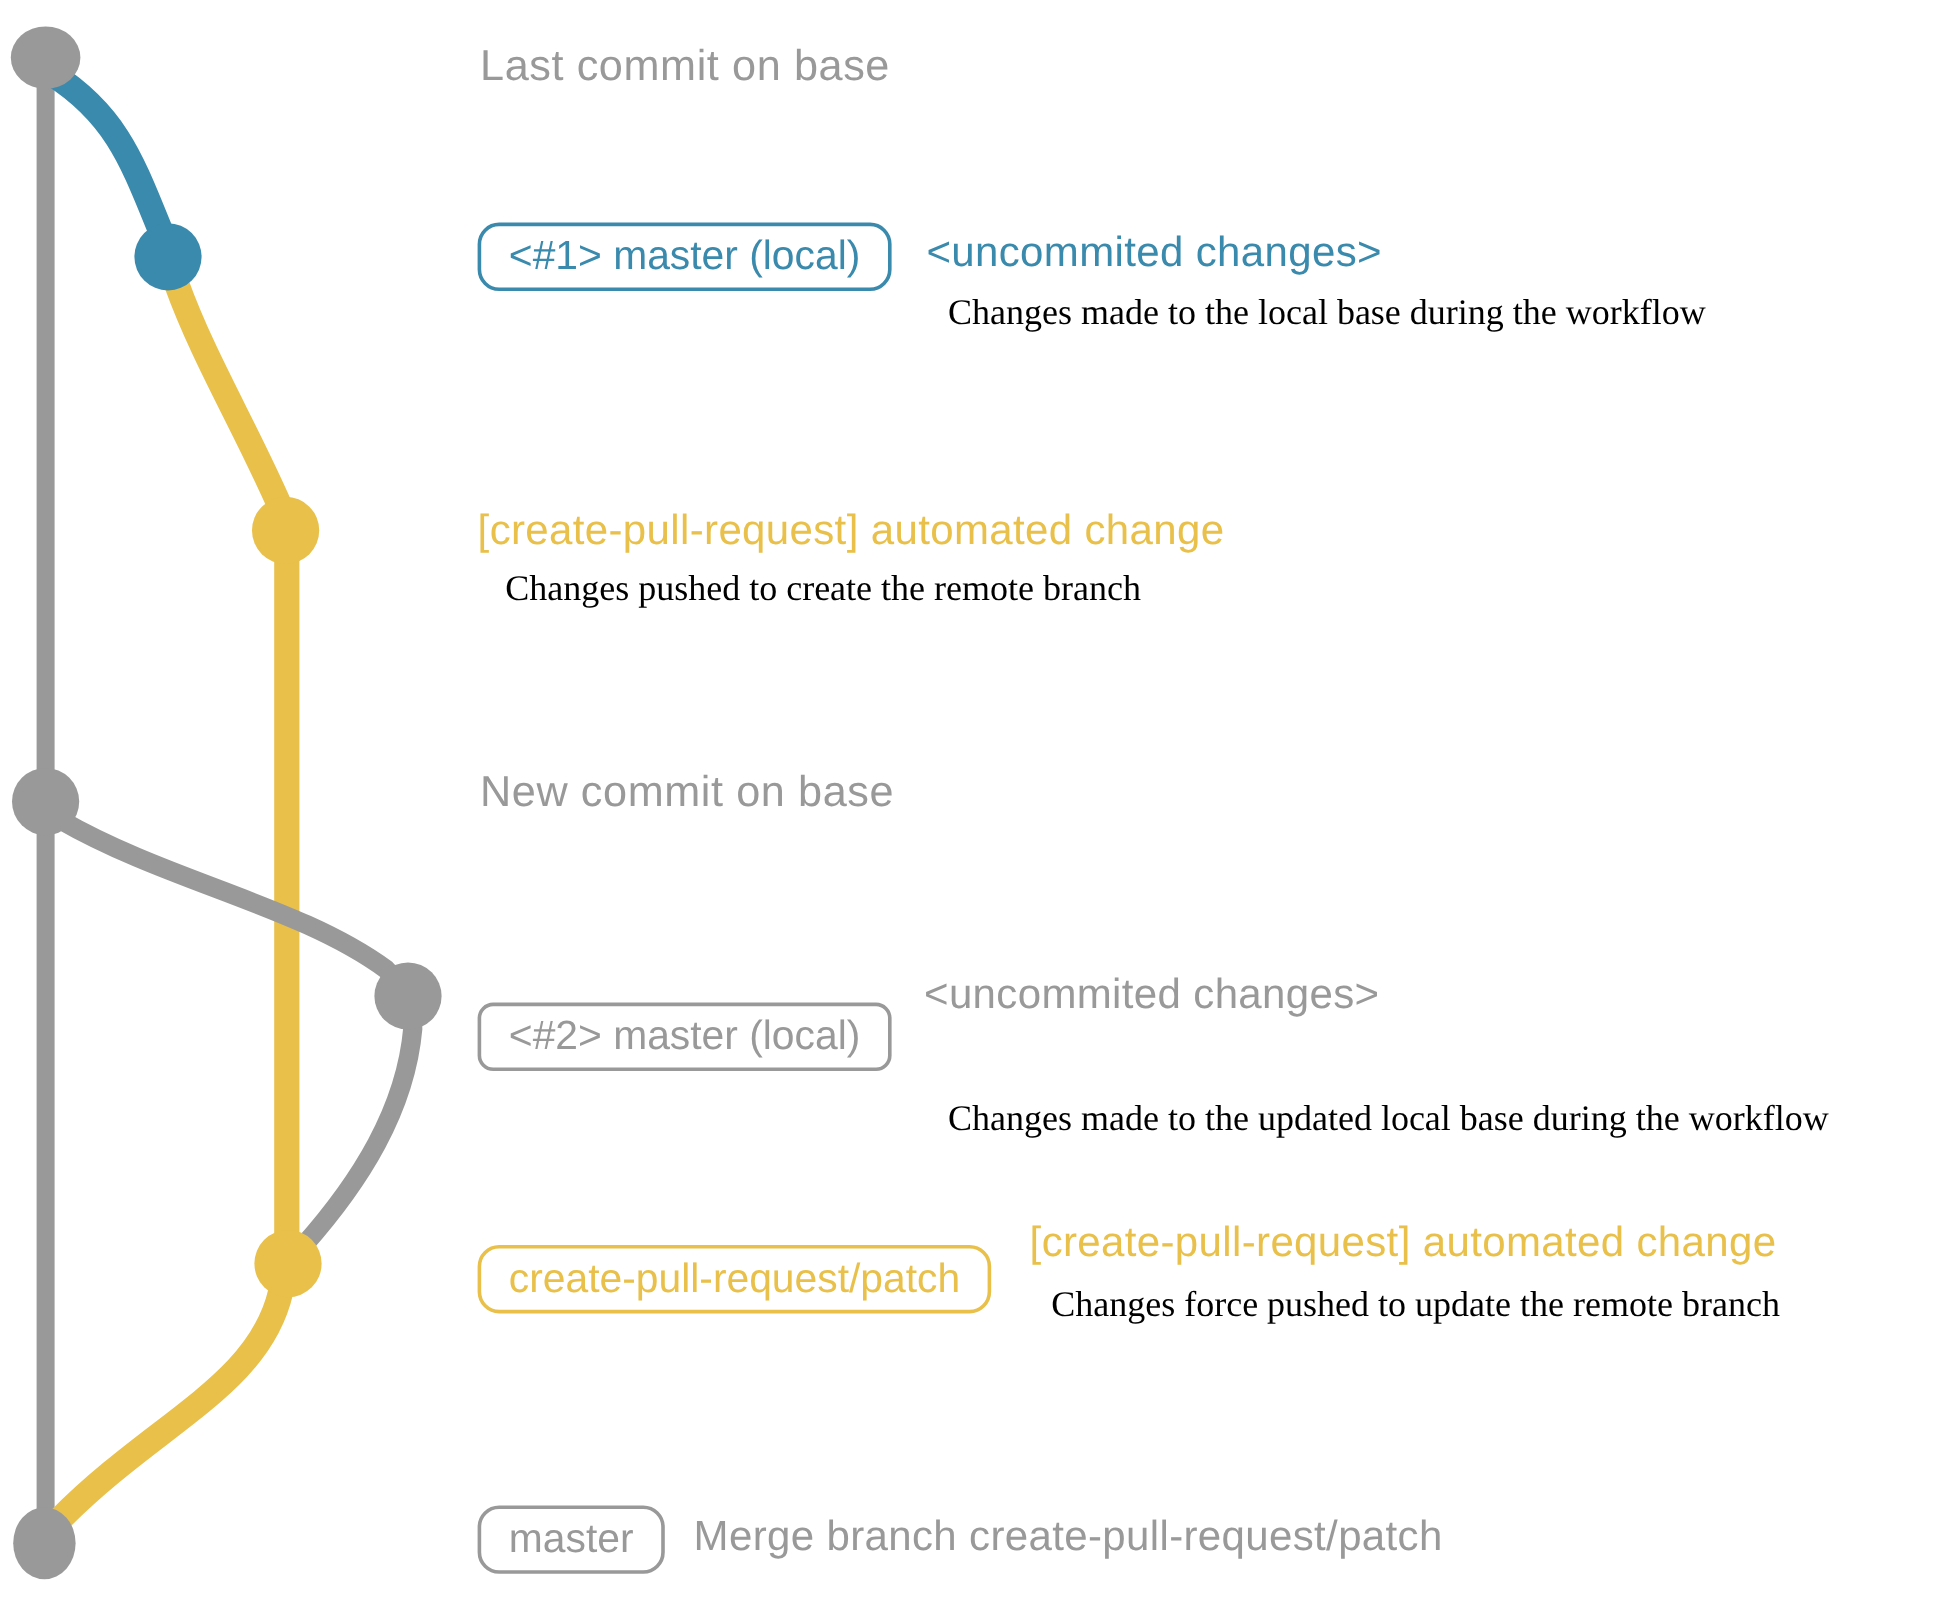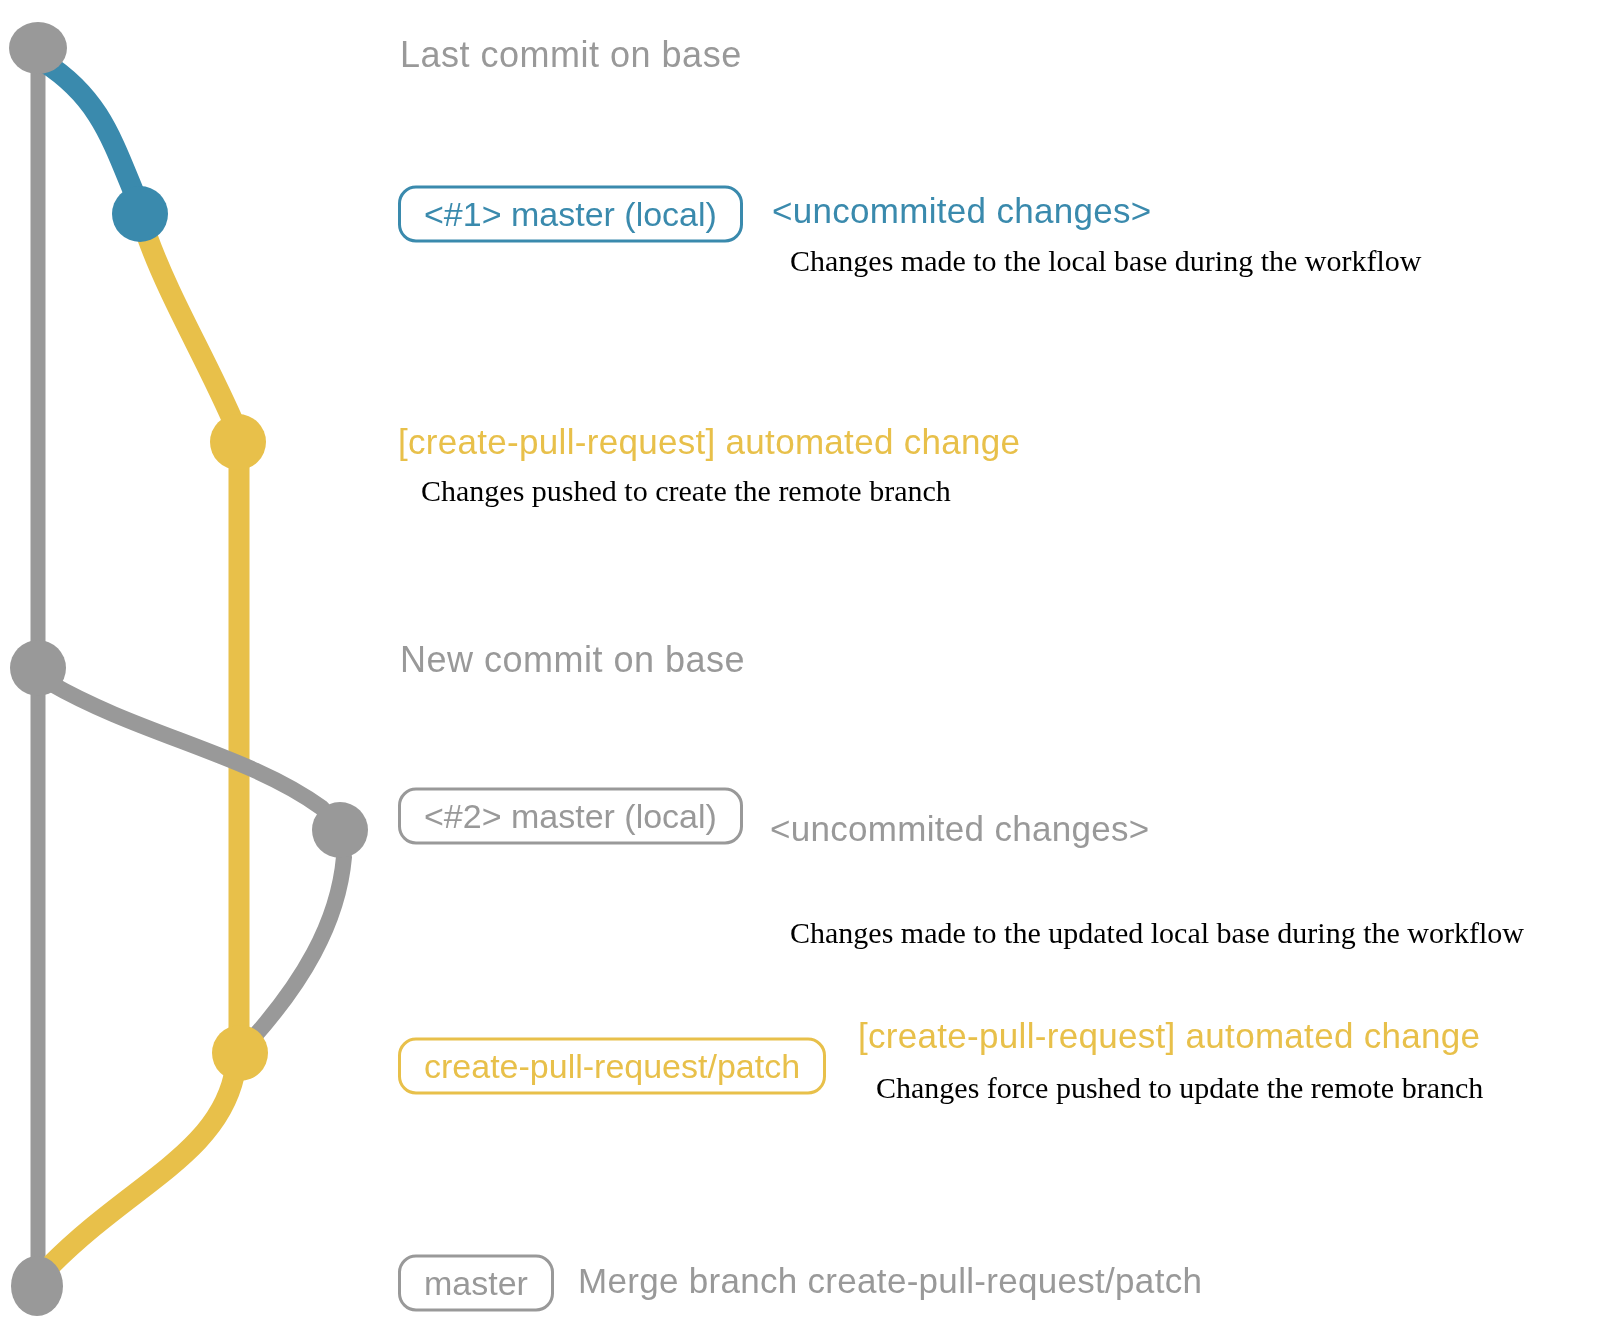--- a/index.html
+++ b/index.html
@@ -100,21 +100,21 @@
 
   <div class="abs badge blue" style="left:398px; top:214px;">&lt;#1&gt; master (local)</div>
   <div class="abs note blue" style="left:772px; top:211px;">&lt;uncommited changes&gt;</div>
   <div class="abs detail" style="left:790px; top:261px;">Changes made to the local base during the workflow</div>
 
   <div class="abs note yellow" style="left:398px; top:442px;">[create-pull-request] automated change</div>
   <div class="abs heading" style="left:400px; top:660px;">New commit on base</div>
 
   <div class="abs detail" style="left:421px; top:491px;">Changes pushed to create the remote branch</div>
 
-  <div class="abs badge gray" style="left:398px; top:816px;">&lt;#2&gt; master (local)</div>
+  <div class="abs badge gray" style="left:398px; top:864px;border-radius:13px;">&lt;#2&gt; master (local)</div>
   <div class="abs note gray" style="left:770px; top:829px;">&lt;uncommited changes&gt;</div>
   <div class="abs detail" style="left:790px; top:933px;">Changes made to the updated local base during the workflow</div>
 
   <div class="abs badge yellow" style="left:398px; top:1038px;">create-pull-request/patch</div>
   <div class="abs note yellow" style="left:858px; top:1036px;">[create-pull-request] automated change</div>
   <div class="abs detail" style="left:876px; top:1088px;text-align:center;">Changes force pushed to update the remote branch</div>
 
   <div class="abs badge gray" style="left:398px; top:1283px;">master</div>
   <div class="abs note gray" style="left:578px; top:1281px;">Merge branch create-pull-request/patch</div>
 

